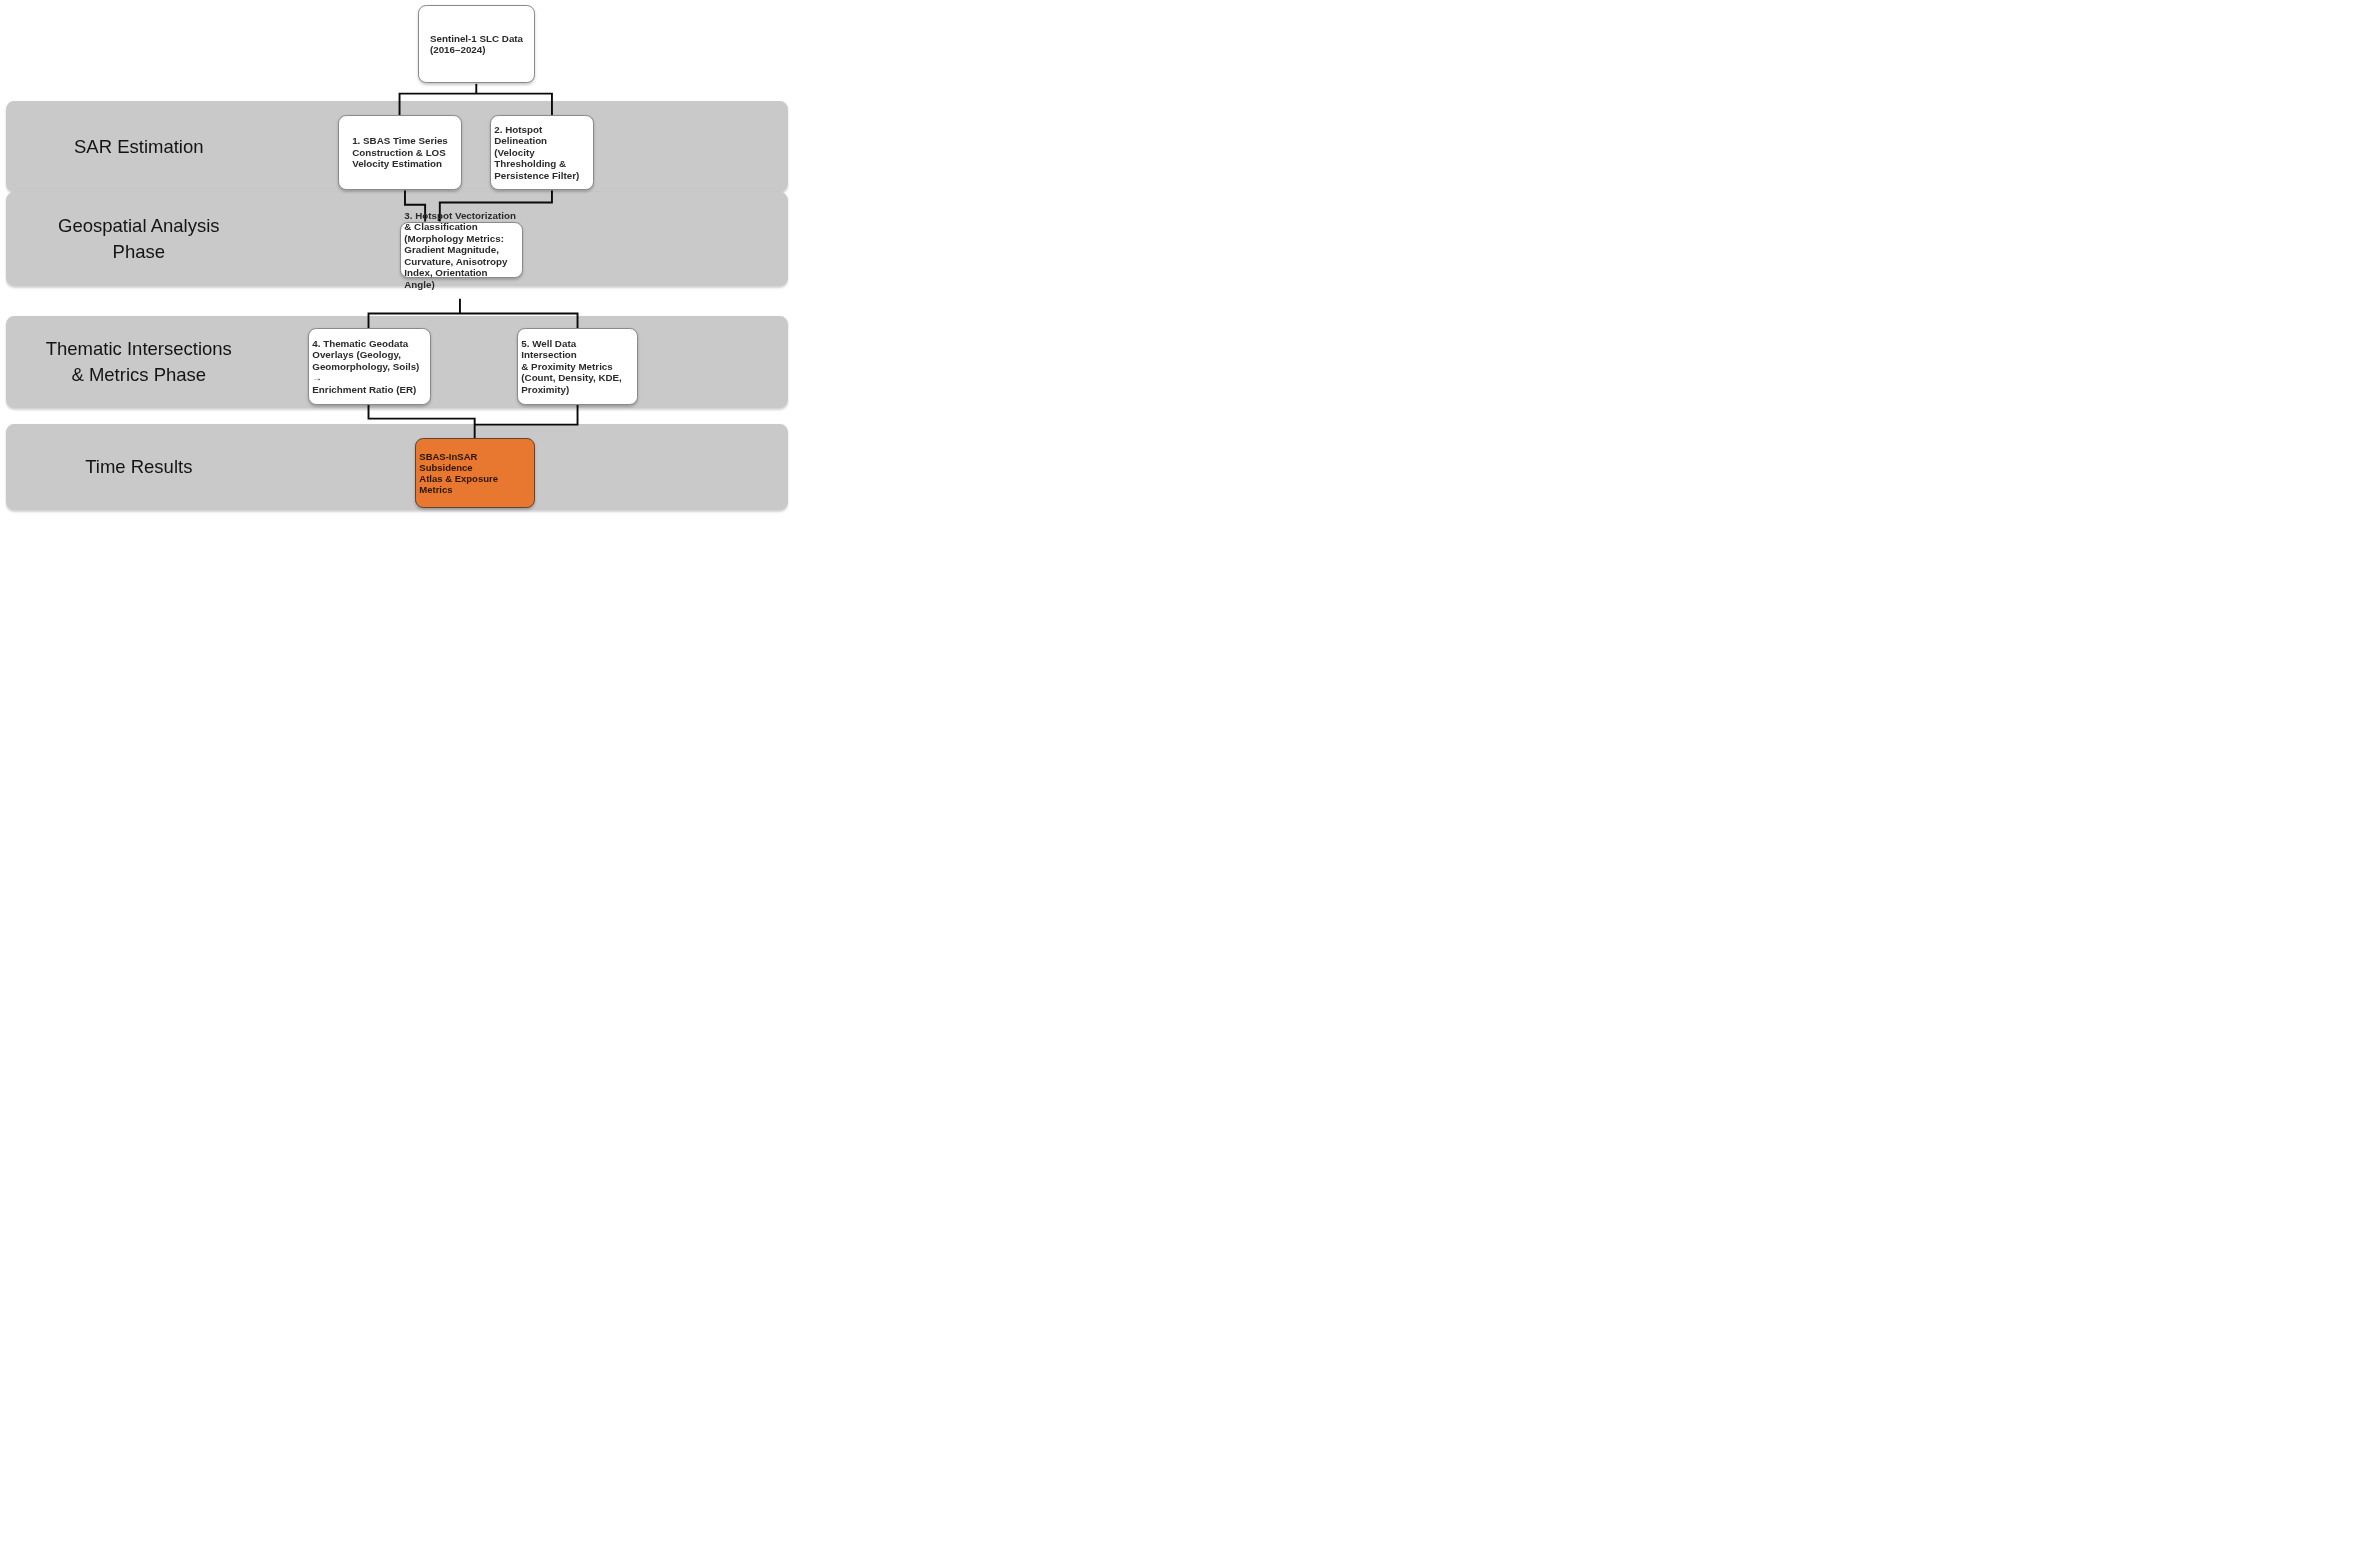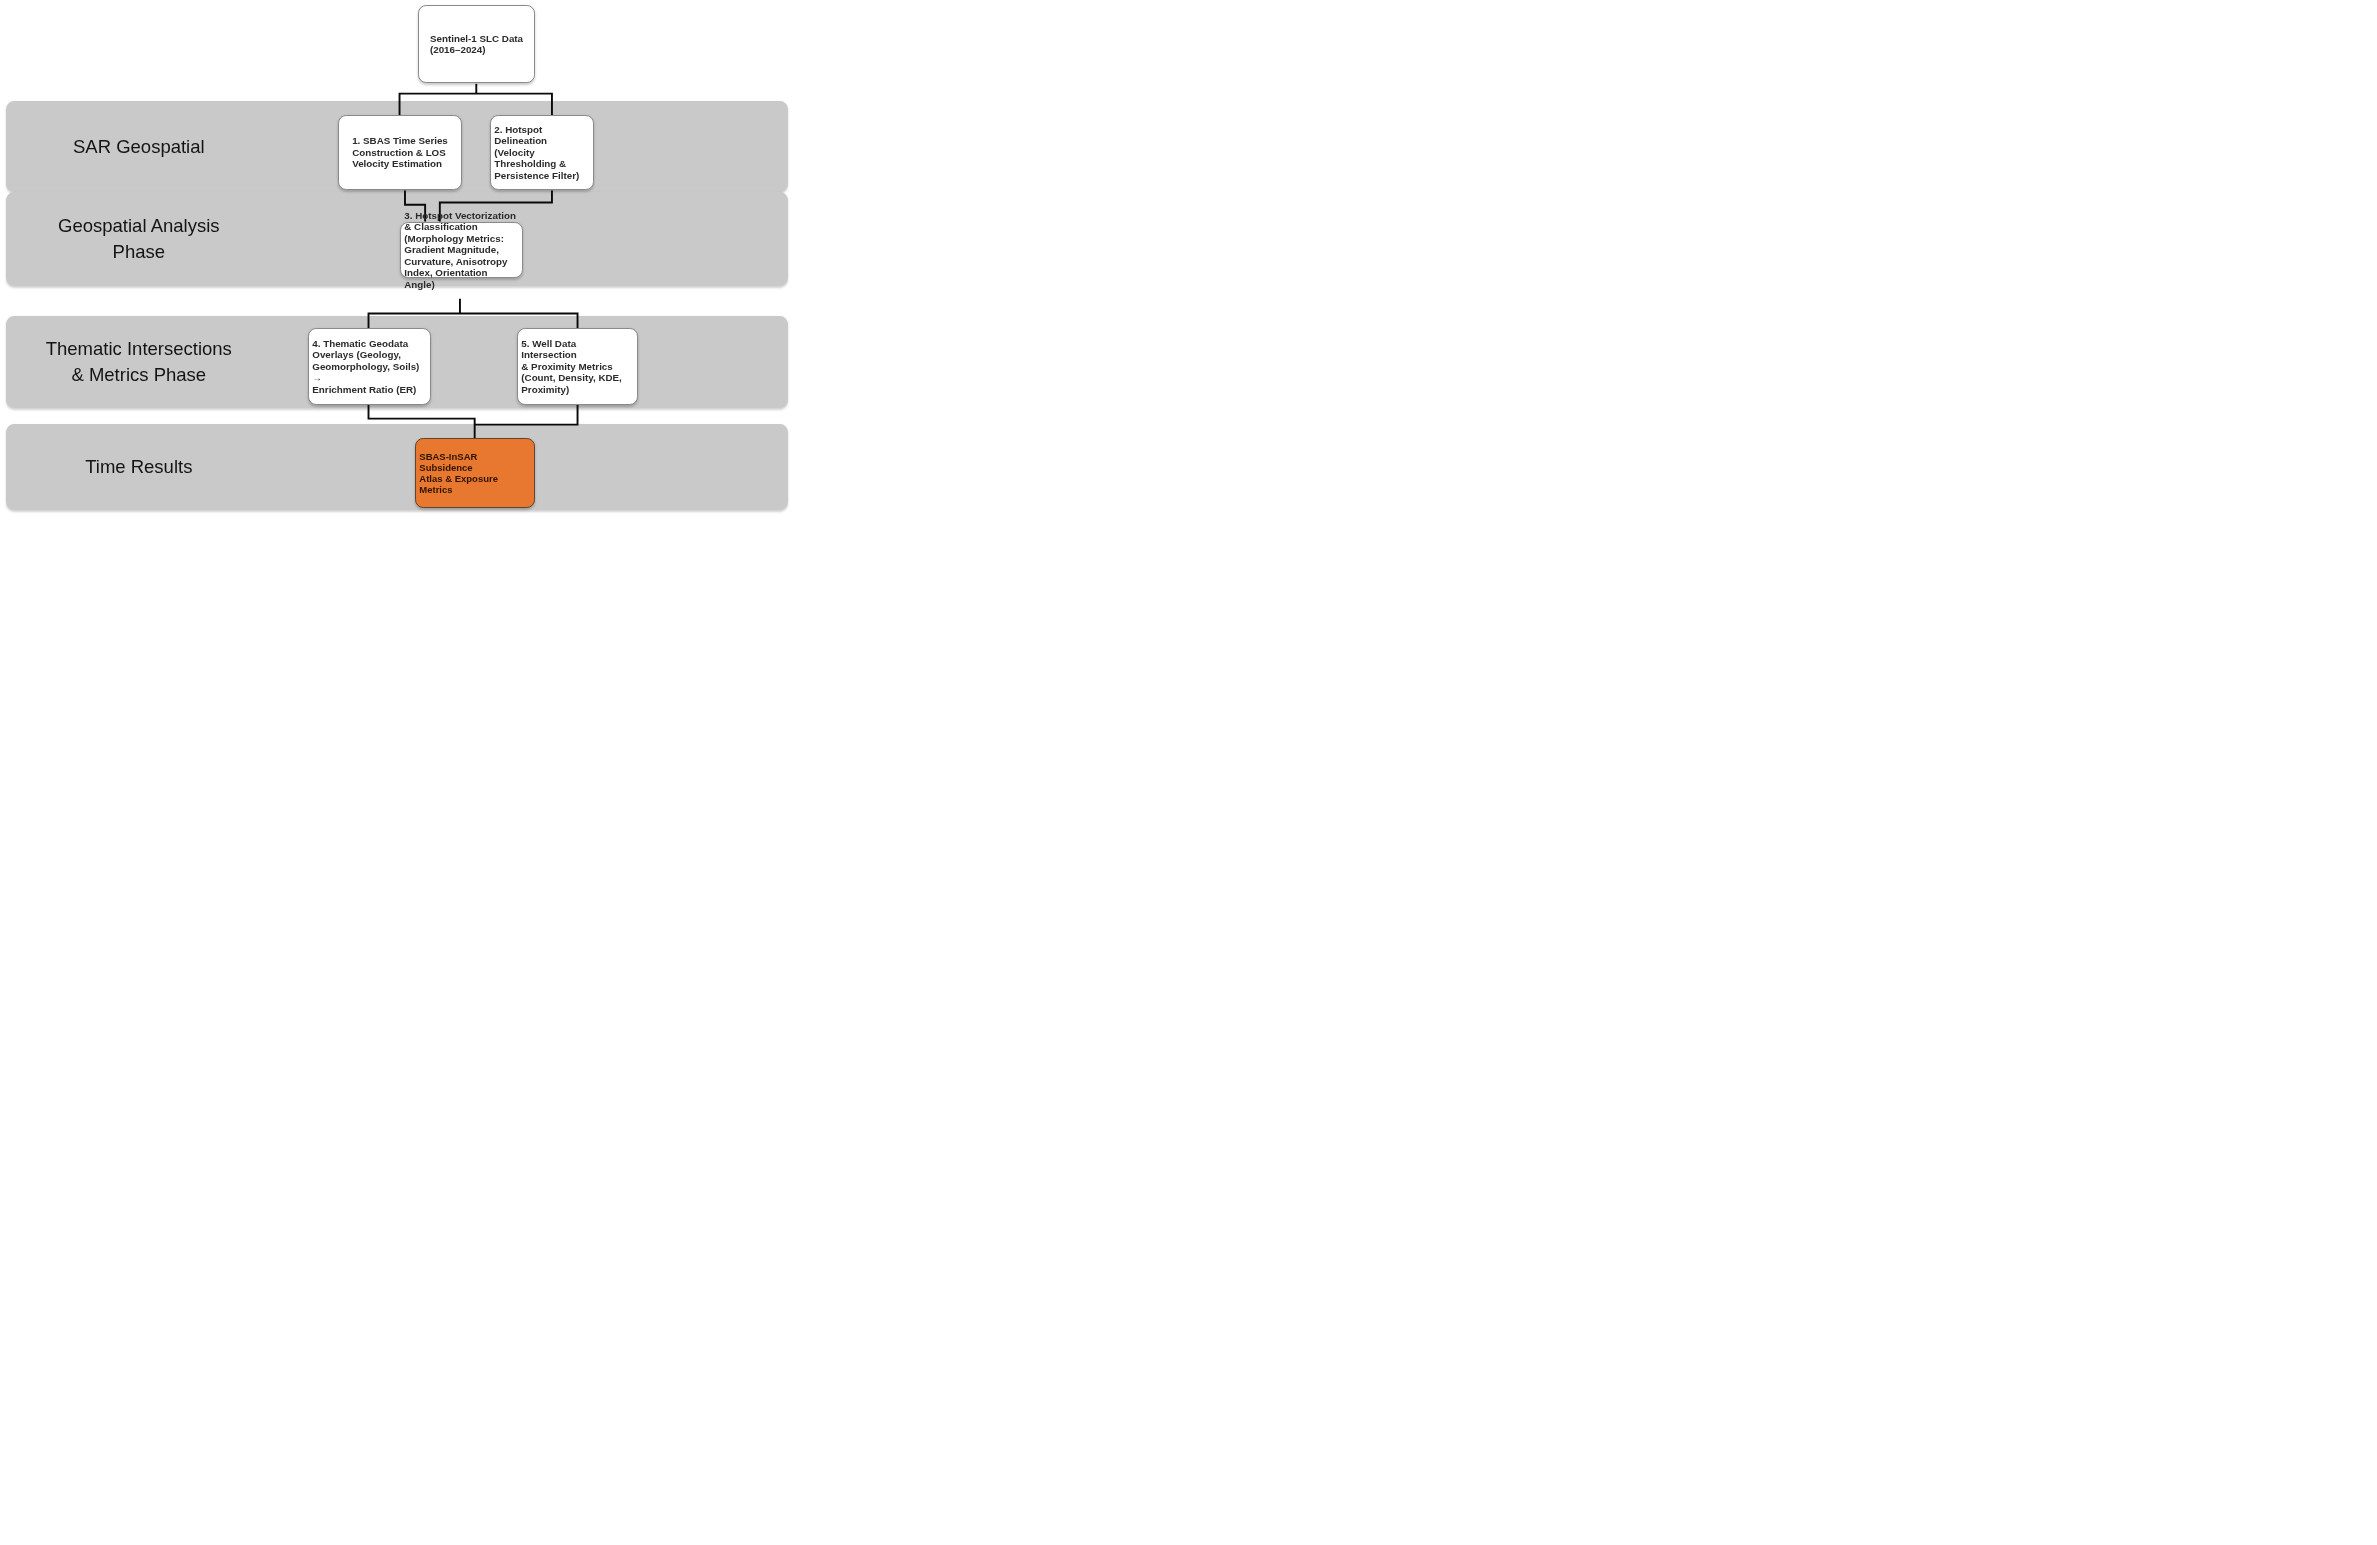--- a/index.html
+++ b/index.html
@@ -83,21 +83,21 @@
     stroke:var(--connector);
     stroke-width:3.5px;
   }
 </style>
 </head>
 <body>
 
 <div class="canvas">
 
   <div class="band" style="top:101px;height:91px;">
-    <div class="band-label">SAR Geospatial</div>
+    <div class="band-label">SAR Estimation</div>
   </div>
   <div class="band" style="top:192px;height:94px;">
     <div class="band-label">Geospatial Analysis
 Phase</div>
   </div>
   <div class="band" style="top:316px;height:92px;">
     <div class="band-label">Thematic Intersections
 &amp; Metrics Phase</div>
   </div>
   <div class="band" style="top:424px;height:86px;">

